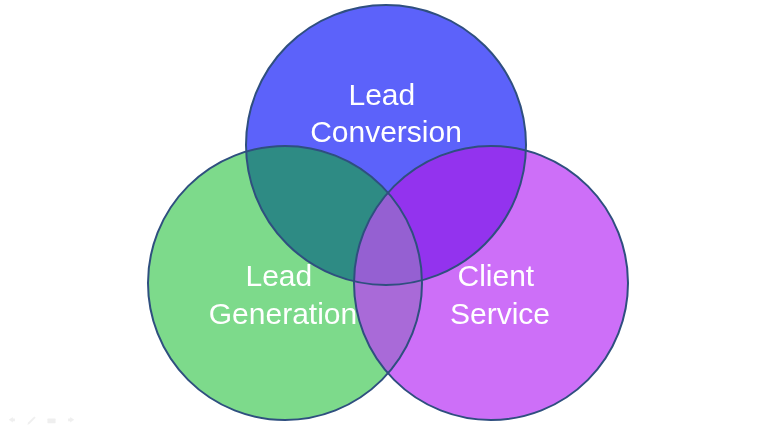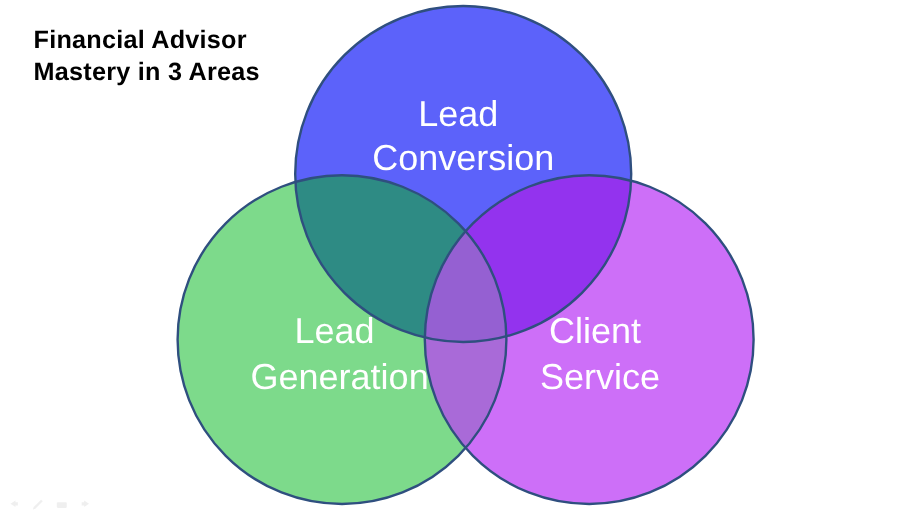--- a/index.html
+++ b/index.html
@@ -116,22 +116,20 @@
     <text class="venn-label" fill="#ffffff">
       <tspan id="lbl-green-1" x="283" y="278">Lead</tspan>
       <tspan id="lbl-green-2" x="283" y="316">Generation</tspan>
     </text>
     <text class="venn-label" fill="#ffffff">
       <tspan id="lbl-magenta-1" x="500" y="278">Client</tspan>
       <tspan id="lbl-magenta-2" x="500" y="316">Service</tspan>
     </text>
   </svg>
 
-  <div id="title-block" style="color: rgb(0, 0, 0);">Financial Advisor
-Mastery in 3 Areas</div>
 
   <div id="bottom-toolbar">
     <span class="tool-icon">
       <svg viewBox="0 0 16 16">
           <path d="M10 3 L4 7 L10 11 L10 9 L13 9 L13 5 L10 5 Z" fill="#6b6b6b"></path>
         </svg>
     </span>
     <span class="tool-icon">
       <svg viewBox="0 0 16 16">
           <path d="M12 2 L14 4 L5 13 L2 14 L3 11 Z" fill="#6b6b6b"></path>

